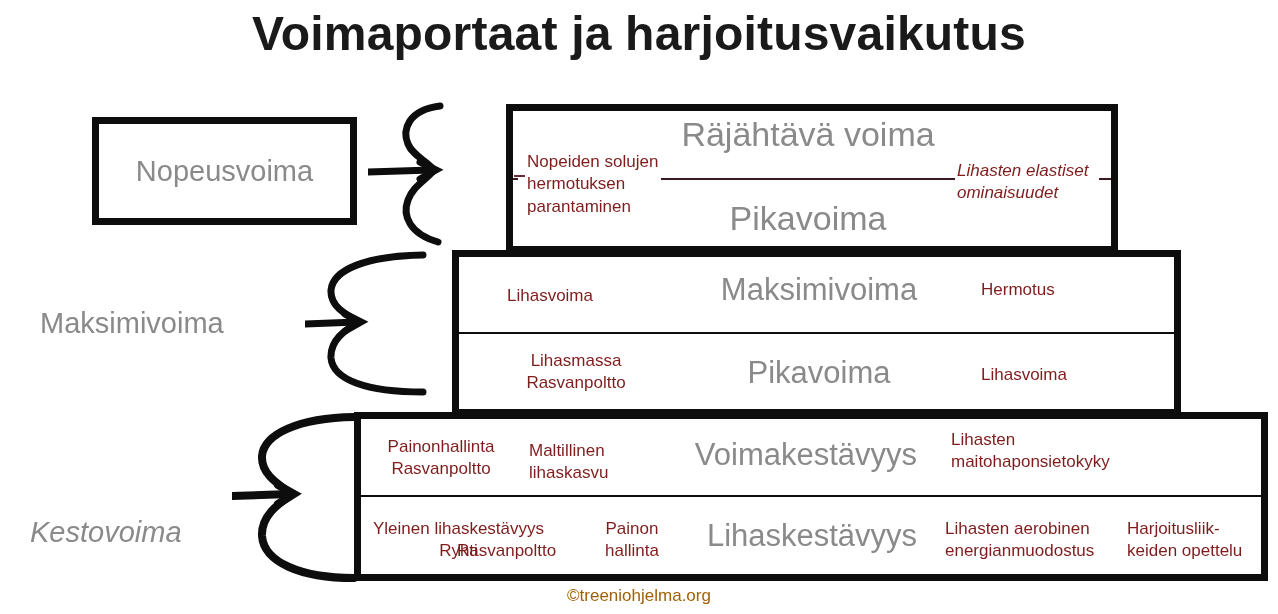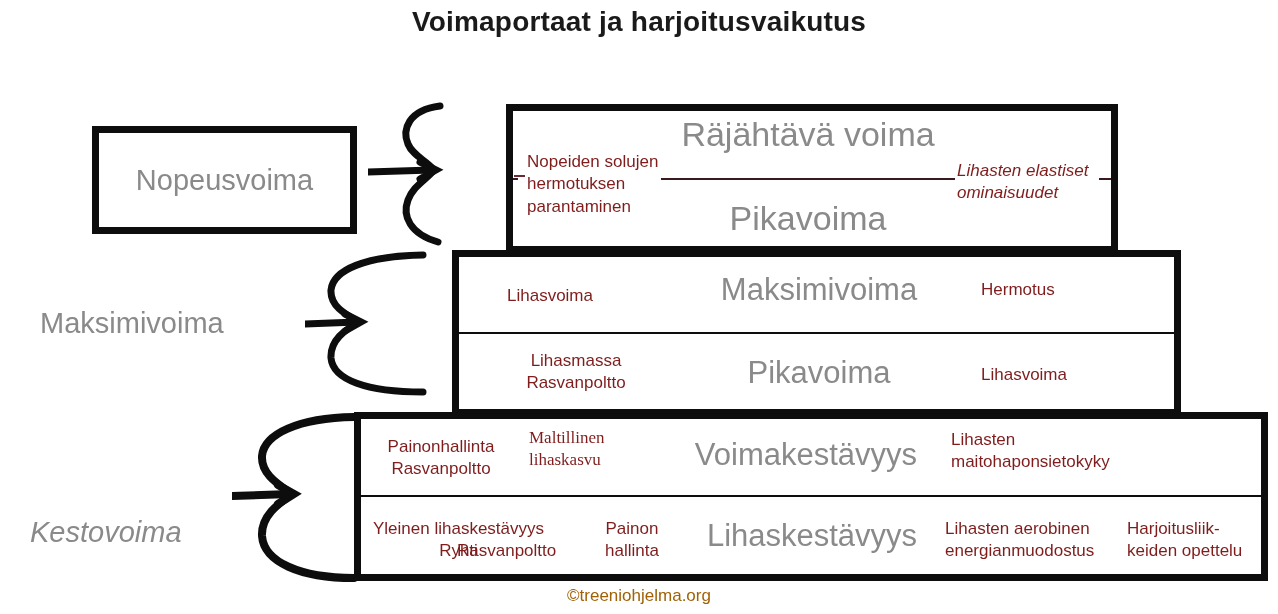--- a/index.html
+++ b/index.html
@@ -8,21 +8,21 @@
     background: #ffffff;
     font-family: "Liberation Sans", sans-serif;
     overflow: hidden;
   }
   #stage { position: relative; width: 1278px; height: 614px; }
 
   
   #title {
     position: absolute; left: 0; top: 6px; width: 1278px;
     text-align: center;
-    font-size: 28px; font-weight: 700; color: #1a1a1a;
+    font-size: 48px; font-weight: 700; color: #1a1a1a;
     letter-spacing: 0.2px;
     white-space: nowrap;
   }
 
   
   #footer {
     position: absolute; left: 0; top: 586px; width: 1278px;
     text-align: center; font-size: 17px; color: #a16207;
   }
 
@@ -33,21 +33,21 @@
     white-space: nowrap;
   }
   #lbl-maksimi { left: 40px;  top: 307px; }
   #lbl-kesto   { left: 30px;  top: 516px; font-style: italic; }
 
   
   #nopeusvoima-box {
     position: absolute;
     left: 92px; top: 117px; width: 265px; height: 108px;
     border: 7px solid #0d0d0d; background: #fff;
-    display: flex; align-items: center; justify-content: center; margin-top: 9px;
+    display: flex; align-items: center; justify-content: center;
   }
   #nopeusvoima-box .stage-label-inner {
     font-size: 29px; color: #8a8a8a; white-space: nowrap;
   }
 
   
   .tier {
     position: absolute;
     border: 7px solid #0d0d0d;
     background: #fff;
@@ -205,21 +205,21 @@
 
   <div class="tier" id="tier-bottom">
 
     <div class="divider-full"></div>
 
     <div class="row">
       <div class="ann center abs" style="left:12px; top:17px; width:136px;">
         <div>Painonhallinta</div>
         <div>Rasvanpoltto</div>
       </div>
-      <div class="ann left abs" style="left:168px; top:8px;font-family:Liberation Serif, serif;">
+      <div class="ann left abs" style="left:168px; top:21px;">
         <div>Maltillinen</div>
         <div>lihaskasvu</div>
       </div>
       <div class="tier-name abs" style="left:305px; top:18px; width:280px;">Voimakestävyys</div>
       <div class="ann left abs" style="left:590px; top:10px;">
         <div>Lihasten</div>
         <div>maitohaponsietokyky</div>
       </div>
     </div>
 

